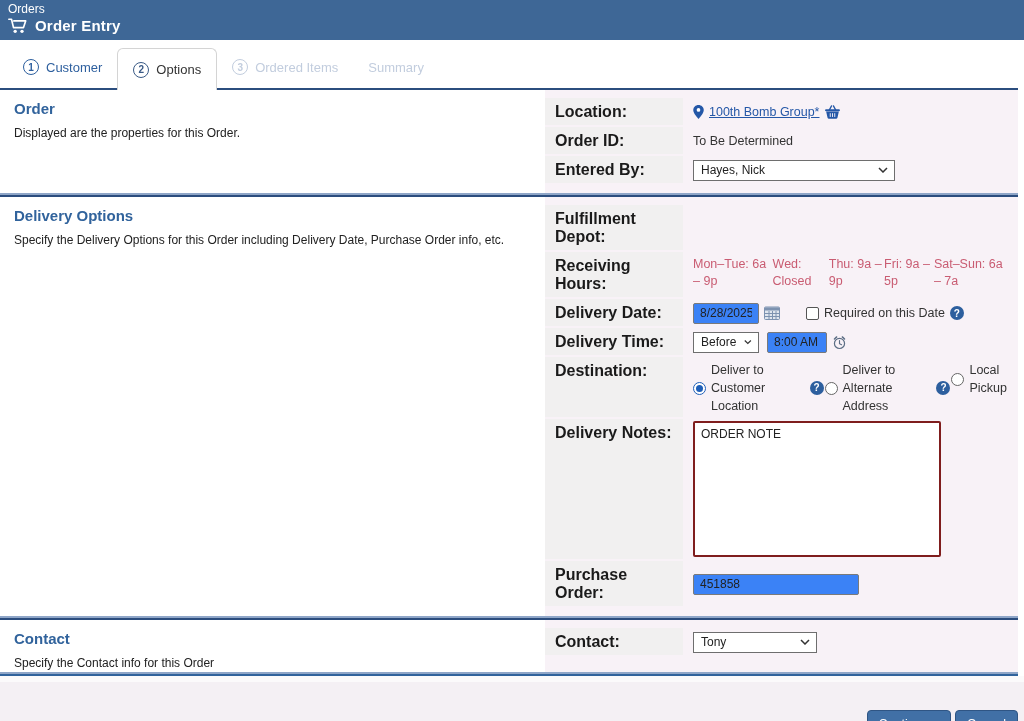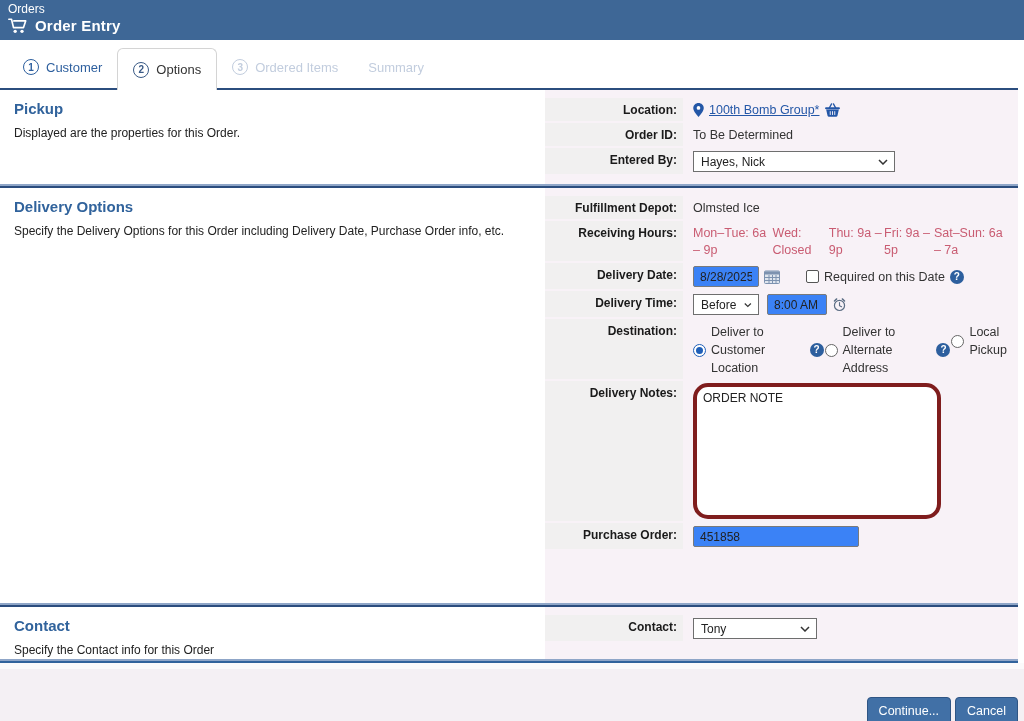--- a/index.html
+++ b/index.html
@@ -31,34 +31,34 @@
 
   
   .sections-wrap{border-bottom:2px solid #31639c; width:1018px;}
   .section{display:flex; border-top:2px solid var(--border-dark); border-bottom:2px solid var(--border-light);}
   .section-left{width:545px; min-width:545px; background:#fff; padding:10px 26px 0 14px;}
   .section-left h2{color:var(--section-title); font-size:15px; font-weight:bold; margin-bottom:9px;}
   .section-left p{font-size:12px; color:#222;}
   .section-right{flex:1; background:var(--panel-bg); padding:8px 0 8px 0;}
 
   .frow{display:flex; margin-bottom:2px; align-items:stretch;}
-  .flabel{width:138px; min-width:138px; background:var(--label-bg); font-weight:bold; font-size:12px;
-    color:#1a1a1a; padding:5px 6px 4px 10px;text-align:right;}
+  .flabel{width:138px; min-width:138px; background:var(--label-bg); font-weight:bold; font-size:16px;
+    color:#1a1a1a; padding:5px 6px 4px 10px;}
   .fvalue{flex:1; padding:3px 8px 2px 10px; font-size:12.5px; color:#333; display:flex; align-items:center; gap:5px;}
   .fvalue.topalign{align-items:flex-start; justify-content:flex-start; gap:0;}
 
   .link{color:var(--accent-link); text-decoration:underline; cursor:pointer;}
 
   
   .selectbox{display:inline-flex; align-items:center; justify-content:space-between; gap:8px;
     background:#fff; border:1px solid #6e6e6e; border-radius:0; height:21px; padding:0 6px 0 7px;
     font-size:12px; color:#222; cursor:pointer;}
   .tinput{background:#3b82f6; border:1px solid #7a7a7a; border-radius:2px; height:21px; padding:0 6px;
     font-size:12px; color:#222; font-family:"Liberation Sans", sans-serif;}
-  .notes{width:248px; height:136px; border:4px solid #7f1d1d; border-radius:15px; background:#fff;
+  .notes{width:248px; height:136px; border:2px solid #7f1d1d; border-radius:2px; background:#fff;
     font-size:12px; padding:4px 6px; font-family:"Liberation Sans", sans-serif; resize:none; color:#222;}
   .qicon{width:14px; height:14px; min-width:14px; border-radius:50%; background:#2d5f9e; color:#fff;
     display:inline-flex; align-items:center; justify-content:center; font-size:10px; font-weight:bold; cursor:pointer;}
   .checkbox{width:13px; height:13px; min-width:13px; border:1px solid #555; border-radius:2px; background:#fff; cursor:pointer;}
   .radio{width:13px; height:13px; min-width:13px; border:1px solid #666; border-radius:50%; background:#fff;
     display:inline-flex; align-items:center; justify-content:center; cursor:pointer;}
   .radio.checked{border-color:#1f5fb8;}
   .radio.checked::after{content:""; width:7px; height:7px; border-radius:50%; background:#1f5fb8;}
   .radio-line{display:flex; align-items:center; gap:5px; line-height:18px; font-size:12.5px;}
   .hours-line{color:var(--hours-red); font-size:12.5px; line-height:17px;}
@@ -103,21 +103,21 @@
   </div>
   <div class="tab disabled">
     <span>Summary</span>
   </div>
 </div>
 
 <div class="sections-wrap">
 
   <div class="section" style="min-height:89px;">
     <div class="section-left">
-      <h2>Pickup</h2>
+      <h2>Order</h2>
       <p>Displayed are the properties for this Order.</p>
     </div>
     <div class="section-right">
       <div class="frow">
         <div class="flabel">Location:</div>
         <div class="fvalue">
           <span class="icon-btn">
             <svg width="11" height="14" viewBox="0 0 12 16">
               <path d="M6 0C2.7 0 0 2.6 0 5.8 0 10 6 16 6 16s6-6 6-10.2C12 2.6 9.3 0 6 0z" fill="#2457a7"></path>
               <circle cx="6" cy="5.6" r="2.1" fill="#fff"></circle>
@@ -156,23 +156,20 @@
 
   <div class="section" style="min-height:419px;">
     <div class="section-left">
       <h2>Delivery Options</h2>
       <p>Specify the Delivery Options for this Order including Delivery Date, Purchase Order info, etc.</p>
     </div>
     <div class="section-right">
 
       <div class="frow">
         <div class="flabel">Fulfillment Depot:</div>
-        <div class="fvalue">
-            <span>Olmsted Ice</span>
-          </div>
       </div>
 
       <div class="frow">
         <div class="flabel">Receiving Hours:</div>
         <div class="fvalue topalign" style="padding-top:4px;">
           <div class="hours-line">Mon–Tue: 6a – 9p</div>
           <div class="hours-line">Wed: Closed</div>
           <div class="hours-line">Thu: 9a – 9p</div>
           <div class="hours-line">Fri: 9a – 5p</div>
           <div class="hours-line">Sat–Sun: 6a – 7a</div>

